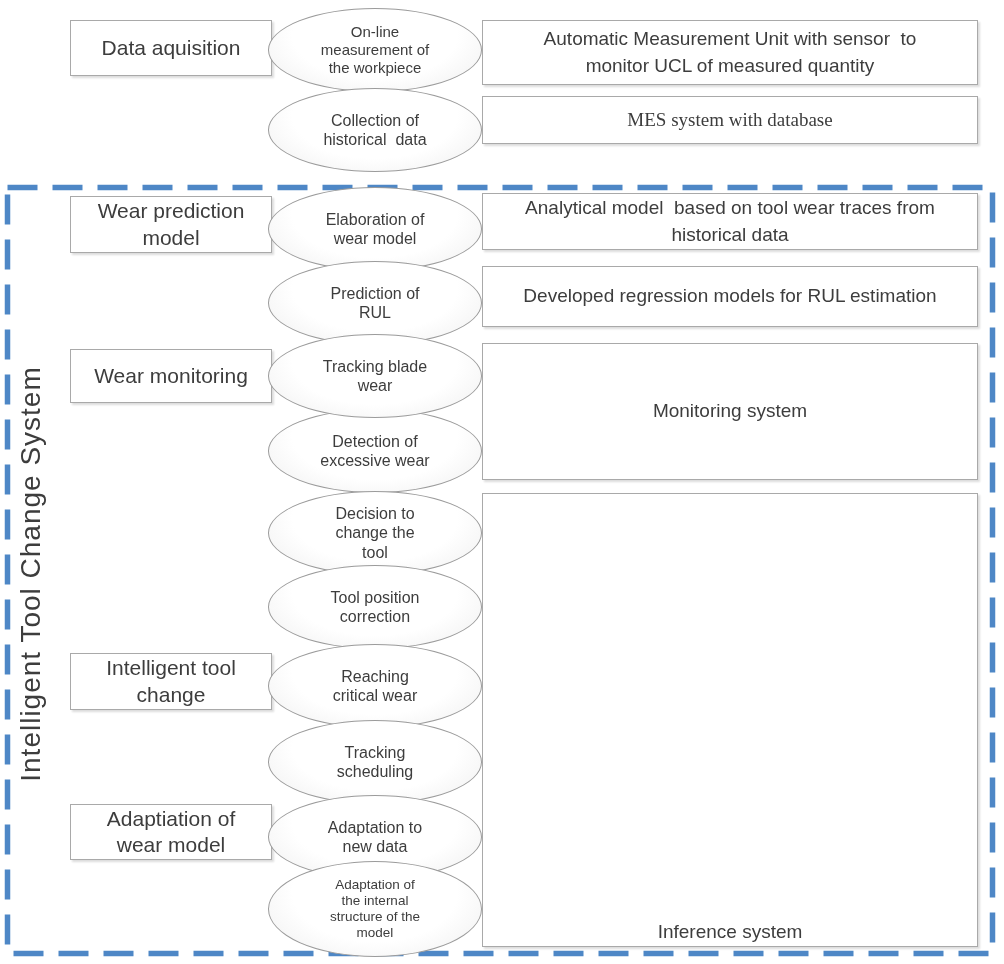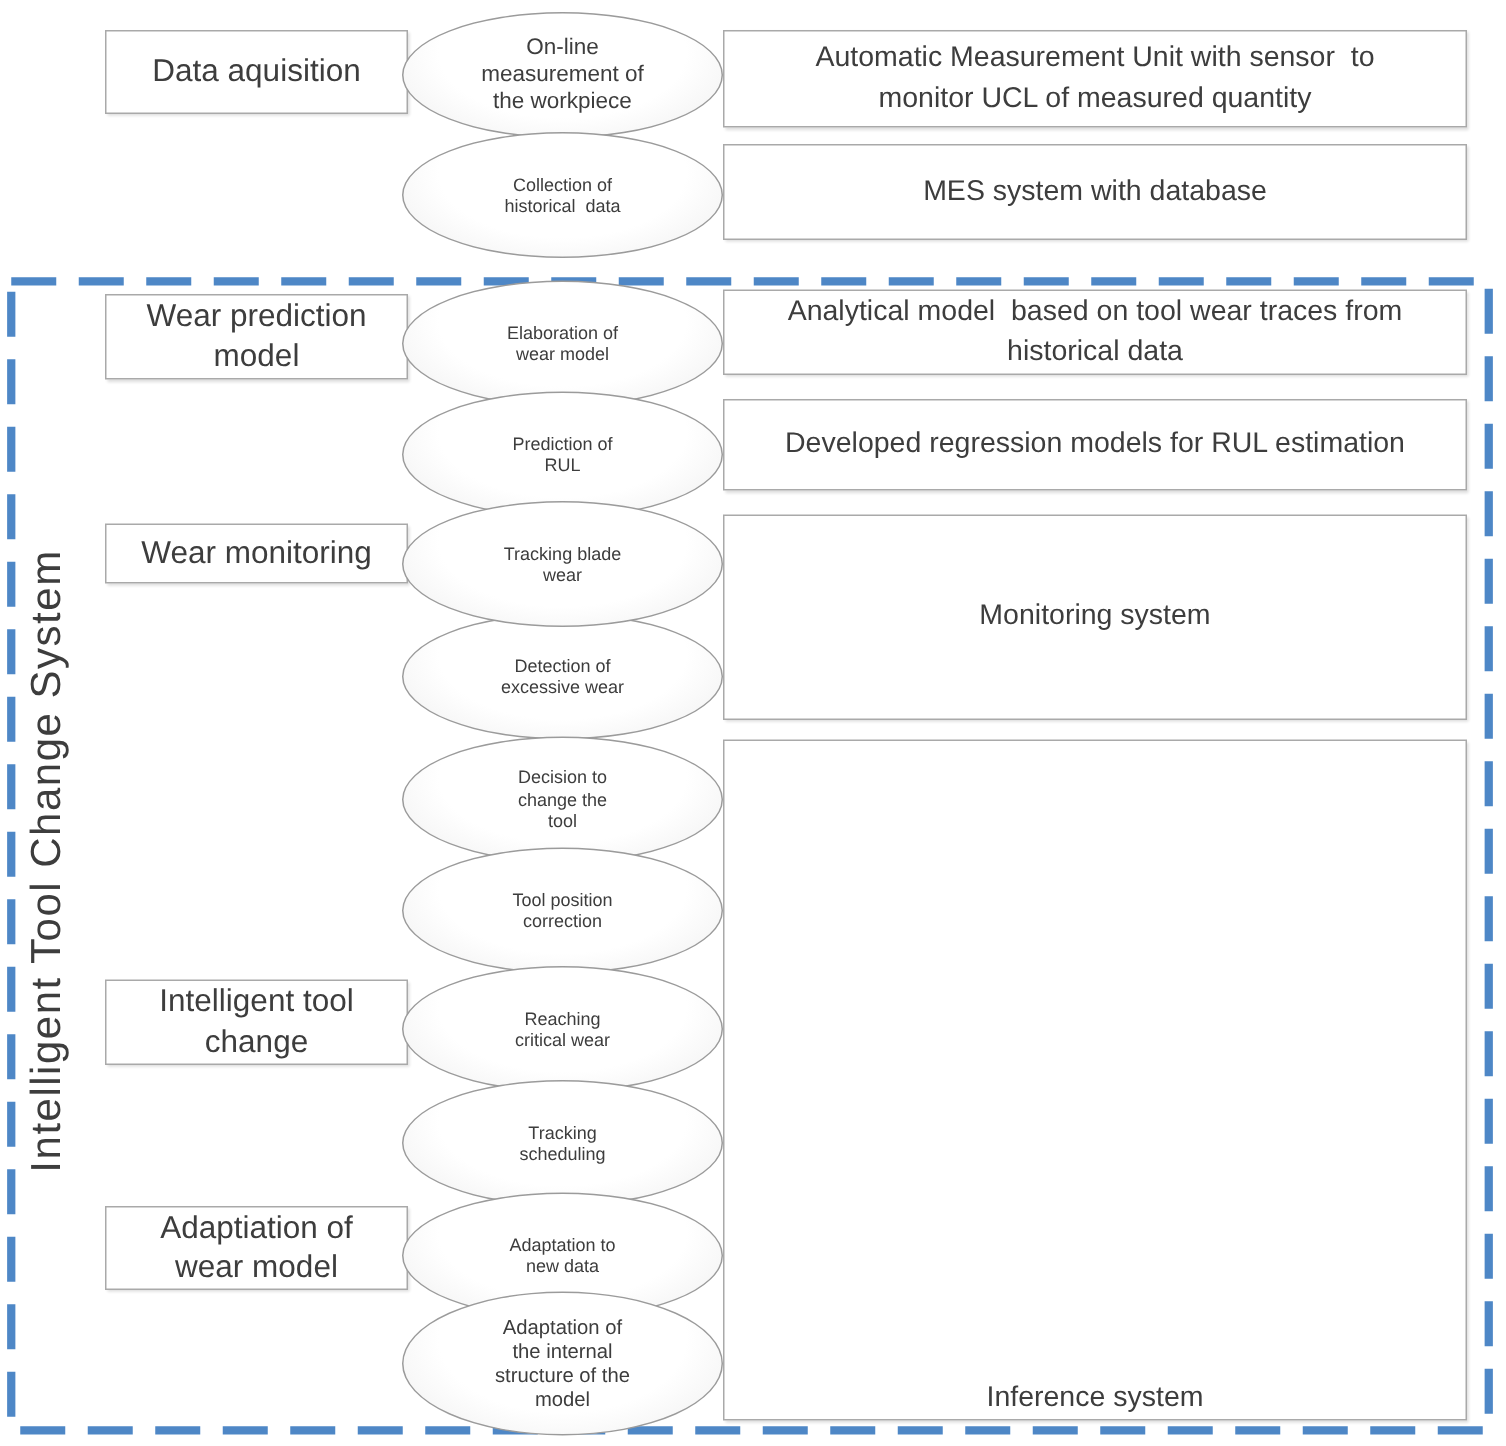--- a/index.html
+++ b/index.html
@@ -41,21 +41,21 @@
     position: absolute;
     left: 268px;
     width: 214px;
     height: 84px;
     border: 1px solid #9b9b9b;
     border-radius: 50%;
     background: radial-gradient(ellipse at 50% 32%, #ffffff 55%, #eeeeee 100%);
     display: flex;
     align-items: center;
     justify-content: center;
-    font-size: 12px;
+    font-size: 16px;
     line-height: 1.2;
     z-index: 3;
     box-sizing: border-box;
   }
   .ellipse.small-text { font-size: 15px; }
   .ellipse.tiny-text  { font-size: 13.5px; height: 96px; }
   .vlabel {
     position: absolute;
     left: 31px;
     top: 574px;
@@ -78,21 +78,21 @@
 
   <div class="vlabel">Intelligent Tool Change System</div>
 
   <div class="box lbox" style="top:20px;height:56px;">
     <span class="label">Data aquisition</span>
   </div>
   <div class="box lbox" style="top:196px;height:57px;">
     <span class="label">Wear prediction
 model</span>
   </div>
-  <div class="box lbox" style="top:349px;height:40px;">
+  <div class="box lbox" style="top:349px;height:54px;">
     <span class="label">Wear monitoring</span>
   </div>
   <div class="box lbox" style="top:653px;height:57px;">
     <span class="label">Intelligent tool
 change</span>
   </div>
   <div class="box lbox" style="top:804px;height:56px;">
     <span class="label">Adaptiation of
 wear model</span>
   </div>
@@ -147,21 +147,21 @@
     <span class="label">Adaptation of
 the internal
 structure of the
 model</span>
   </div>
 
   <div class="box rbox" style="top:20px;height:65px;">
     <span class="label">Automatic Measurement Unit with sensor  to
 monitor UCL of measured quantity</span>
   </div>
-  <div class="box rbox" style="top:96px;height:64px;">
+  <div class="box rbox" style="top:96px;height:48px;font-family:Liberation Serif, serif;">
     <span class="label">MES system with database</span>
   </div>
   <div class="box rbox" style="top:193px;height:57px;">
     <span class="label">Analytical model  based on tool wear traces from
 historical data</span>
   </div>
   <div class="box rbox" style="top:266px;height:61px;">
     <span class="label">Developed regression models for RUL estimation</span>
   </div>
   <div class="box rbox" style="top:343px;height:137px;">

